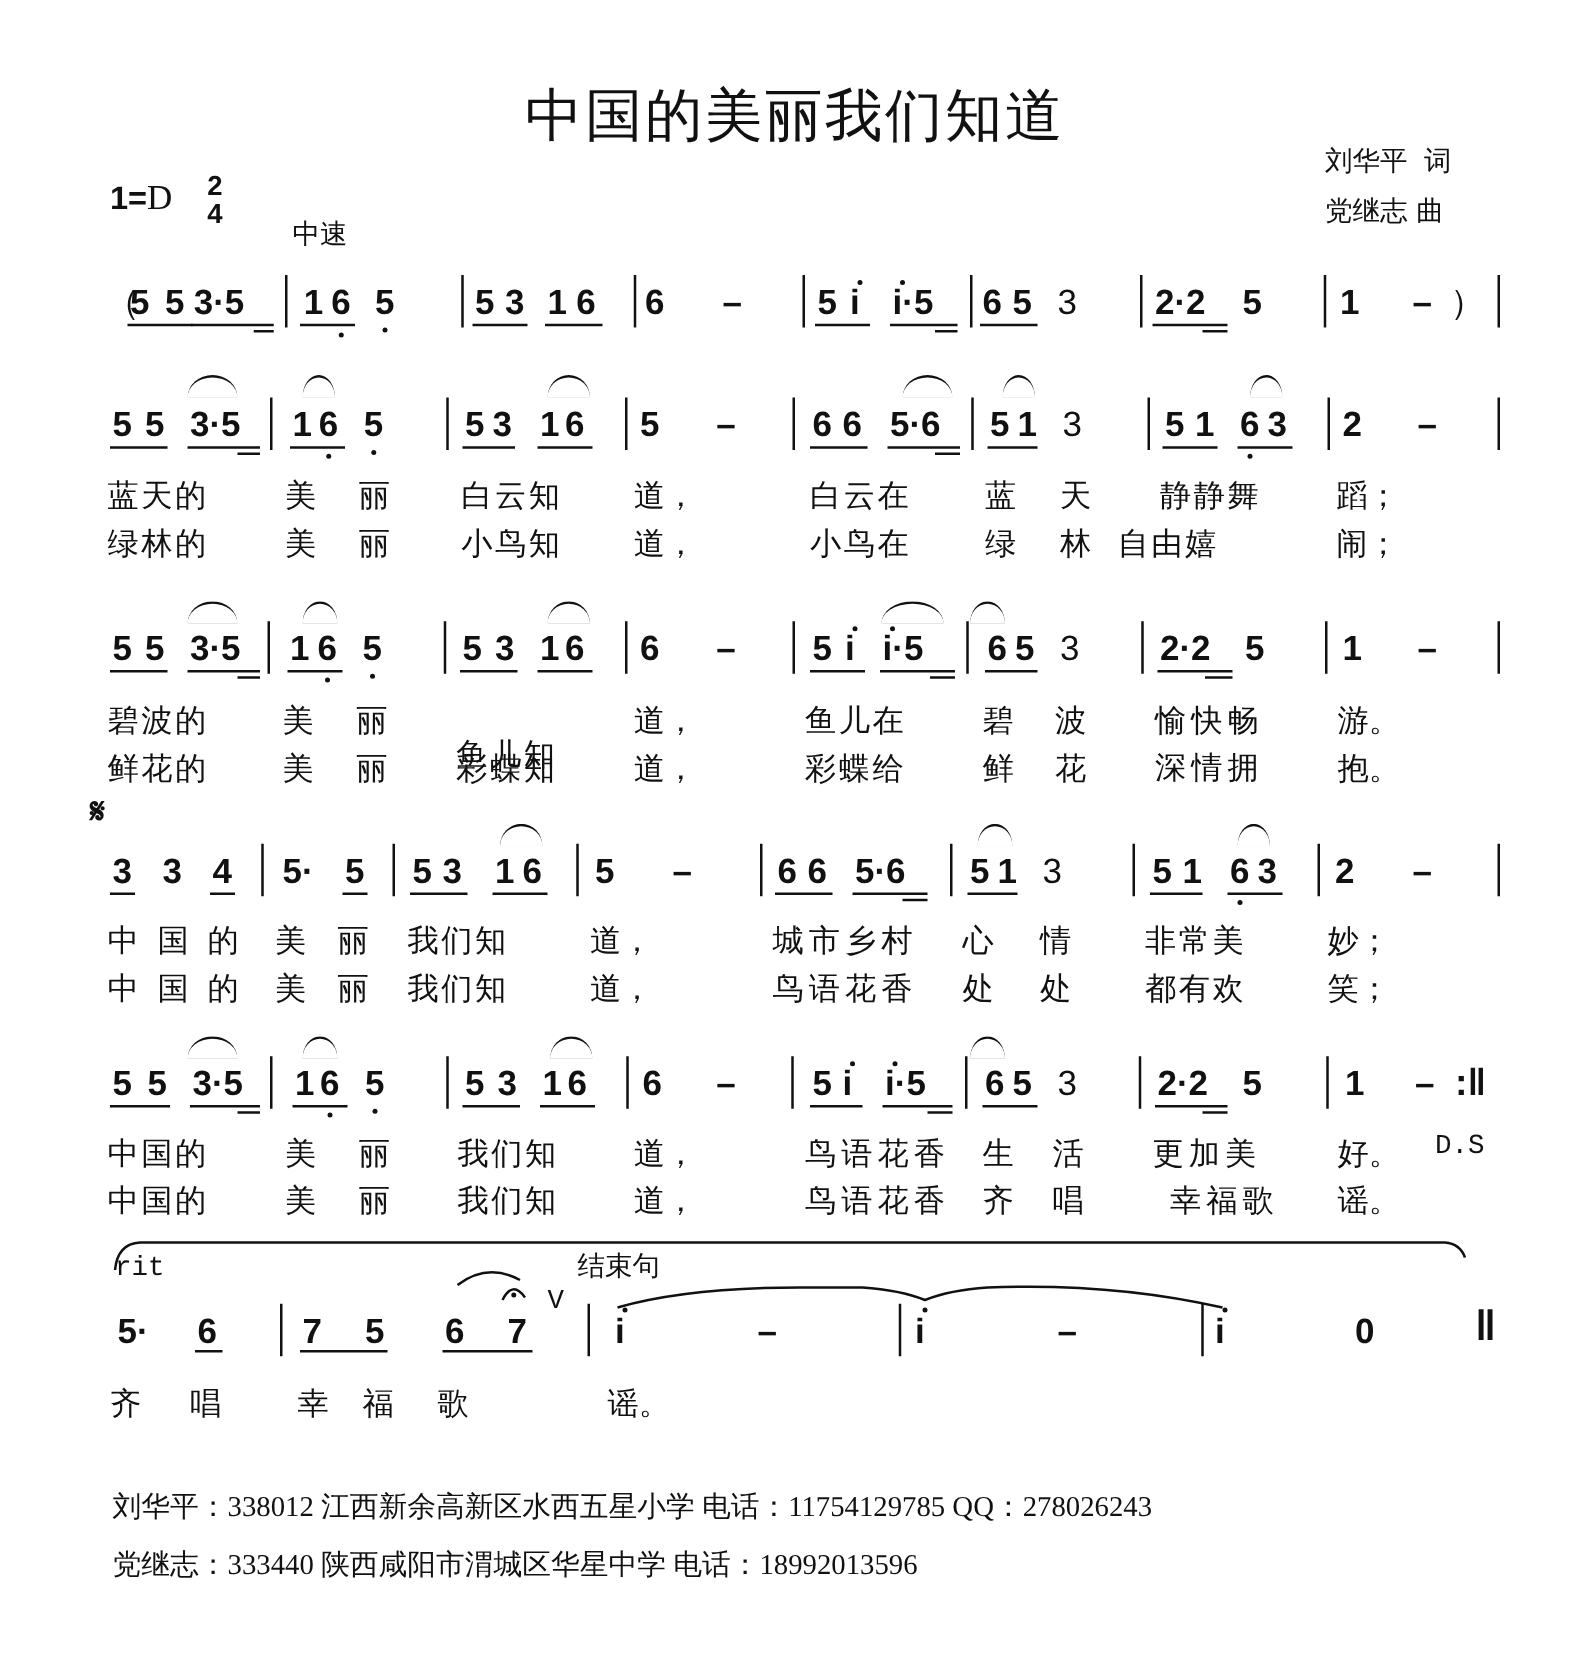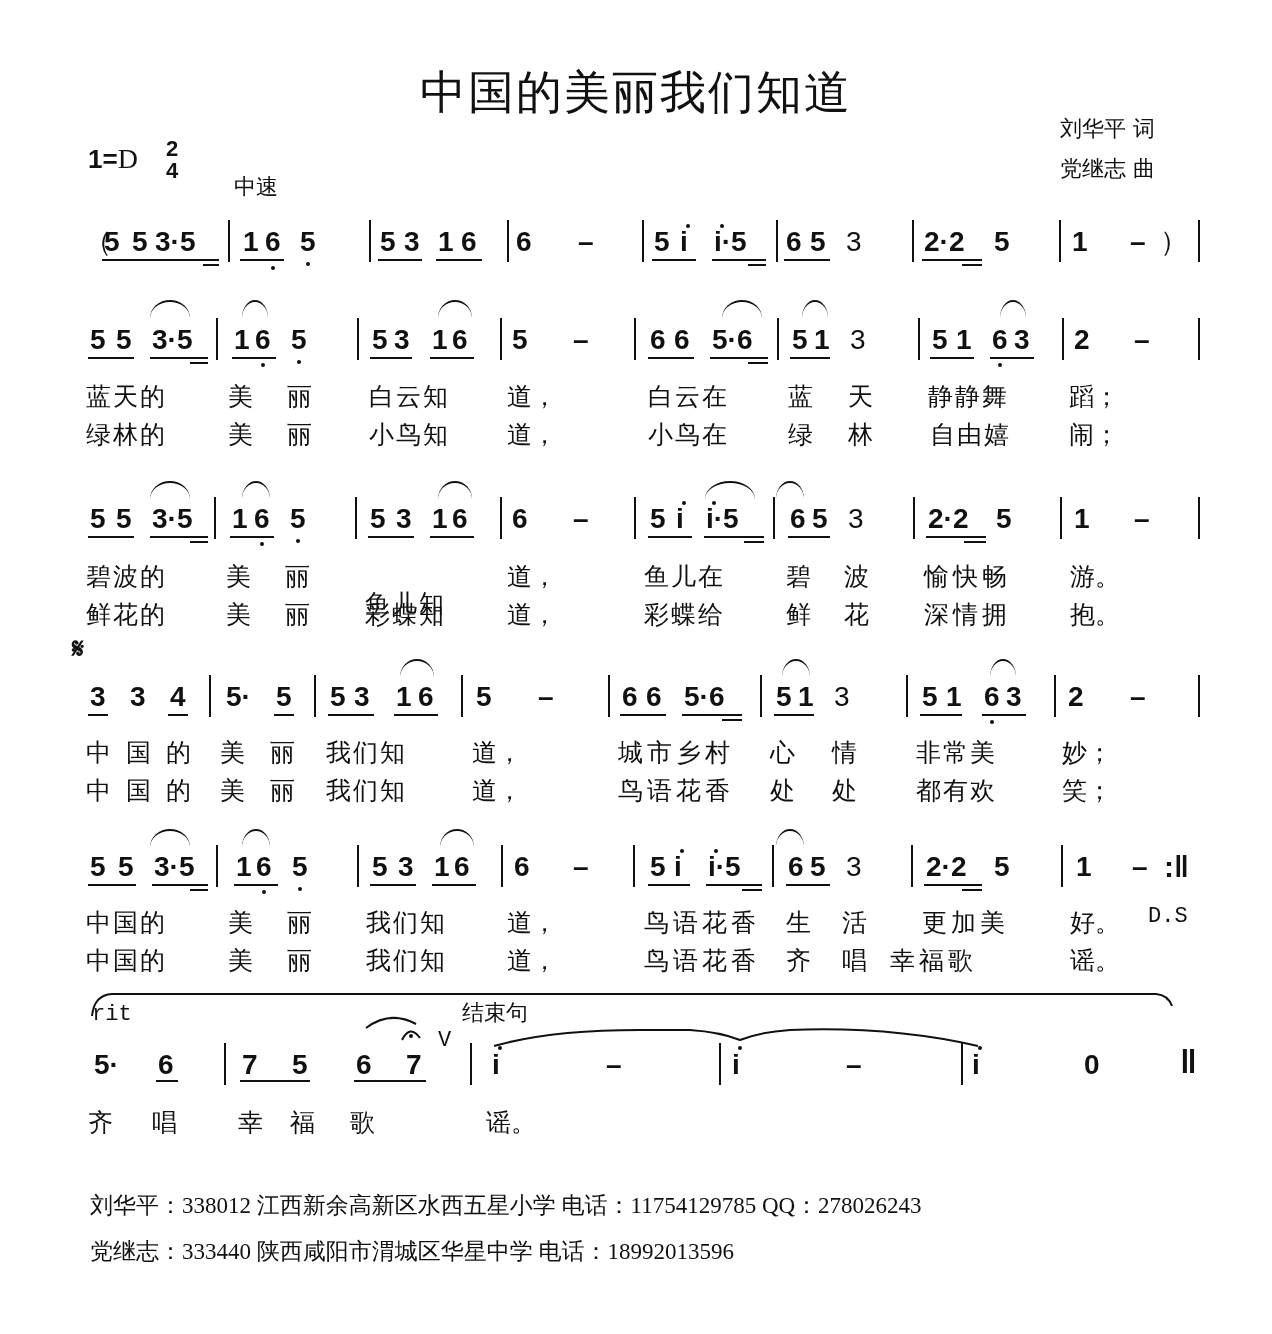--- a/index.html
+++ b/index.html
@@ -17,21 +17,21 @@
   .ul { position: absolute; height: 2px; background: #111; }
   .dot { position: absolute; width: 4px; height: 4px; border-radius: 50%; background: #111; }
   .slur { position: absolute; border-top: 2px solid #111; border-radius: 50% 50% 0 0 / 100% 100% 0 0; }
   .contact { font-family: "Liberation Serif", "DejaVu Serif", serif; font-size: 23px; }
   .small { font-family: "Liberation Mono", monospace; font-size: 22px; }
 </style>
 </head>
 <body>
 
 <div class="abs title">中国的美丽我们知道</div>
-<div class="abs credit" style="left:1060px;top:114px;">刘华平 词</div>
+<div class="abs credit" style="left:1060px;top:114px;font-family:Liberation Mono, monospace;">刘华平 词</div>
 <div class="abs credit" style="left:1060px;top:154px;">党继志 曲</div>
 
 <div class="abs key" style="left:88px;top:143px;">
   <span>1=</span><span class="keyD">D</span>
 </div>
 <div class="abs ts" style="left:162px;top:138px;width:20px;">
   <div>2</div>
   <div>4</div>
 </div>
 <div class="abs tempo" style="left:234px;top:172px;">中速</div>
@@ -153,21 +153,21 @@
   <span class="abs lyr" style="left:1069px;top:382px;">蹈；</span>
 
   <span class="abs lyr" style="left:86px;top:420px;letter-spacing:2px;">绿林的</span>
   <span class="abs lyr" style="left:228px;top:420px;">美</span>
   <span class="abs lyr" style="left:287px;top:420px;">丽</span>
   <span class="abs lyr" style="left:369px;top:420px;letter-spacing:2px;">小鸟知</span>
   <span class="abs lyr" style="left:507px;top:420px;">道，</span>
   <span class="abs lyr" style="left:648px;top:420px;letter-spacing:2px;">小鸟在</span>
   <span class="abs lyr" style="left:788px;top:420px;">绿</span>
   <span class="abs lyr" style="left:848px;top:420px;">林</span>
-  <span class="abs lyr" style="left:930px;top:420px;letter-spacing:2px;">自由嬉</span>
+  <span class="abs lyr" style="left:894px;top:420px;letter-spacing:2px;">自由嬉</span>
   <span class="abs lyr" style="left:1069px;top:420px;">闹；</span>
 </div>
 
 <div>
   <div class="slur" style="left:150px;top:481px;width:40px;height:16px;"></div>
   <div class="slur" style="left:242px;top:481px;width:28px;height:16px;"></div>
   <div class="slur" style="left:438px;top:481px;width:34px;height:16px;"></div>
   <div class="slur" style="left:705px;top:481px;width:50px;height:16px;"></div>
   <div class="slur" style="left:776px;top:481px;width:28px;height:16px;"></div>
 
@@ -382,21 +382,21 @@
   <span class="abs small" style="left:1148px;top:904px;">D.S</span>
 
   <span class="abs lyr" style="left:86px;top:946px;letter-spacing:2px;">中国的</span>
   <span class="abs lyr" style="left:228px;top:946px;">美</span>
   <span class="abs lyr" style="left:287px;top:946px;">丽</span>
   <span class="abs lyr" style="left:366px;top:946px;letter-spacing:2px;">我们知</span>
   <span class="abs lyr" style="left:507px;top:946px;">道，</span>
   <span class="abs lyr" style="left:644px;top:946px;letter-spacing:4px;">鸟语花香</span>
   <span class="abs lyr" style="left:786px;top:946px;">齐</span>
   <span class="abs lyr" style="left:842px;top:946px;">唱</span>
-  <span class="abs lyr" style="left:890px;top:946px;letter-spacing:4px;">幸福歌</span>
+  <span class="abs lyr" style="left:936px;top:946px;letter-spacing:4px;">幸福歌</span>
   <span class="abs lyr" style="left:1070px;top:946px;">谣。</span>
 </div>
 
 <div>
 
   <svg class="abs" style="left:88px;top:990px;" width="1090" height="30">
     <path d="M4 26 Q6 5 24 4 L1068 4 Q1080 5 1084 16" fill="none" stroke="#111" stroke-width="2"></path>
   </svg>
   <span class="abs small" style="left:92px;top:1002px;">rit</span>
   <span class="abs tempo" style="left:462px;top:998px;">结束句</span>

